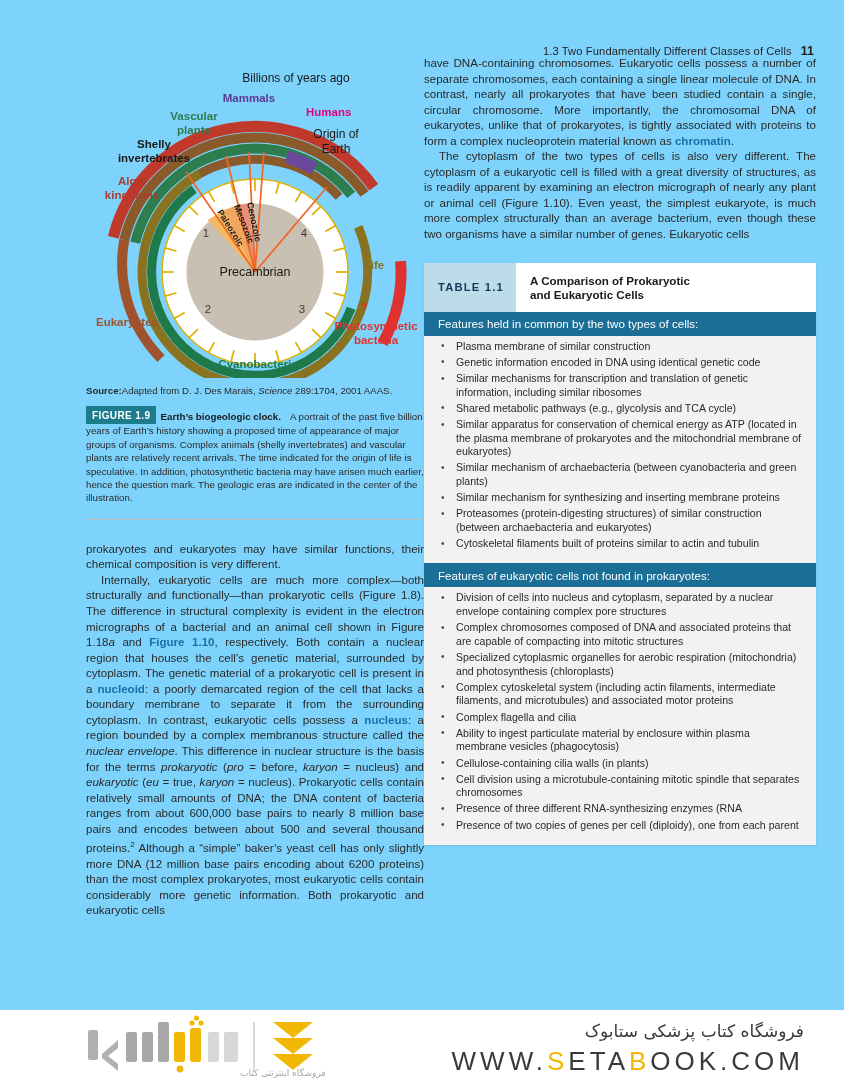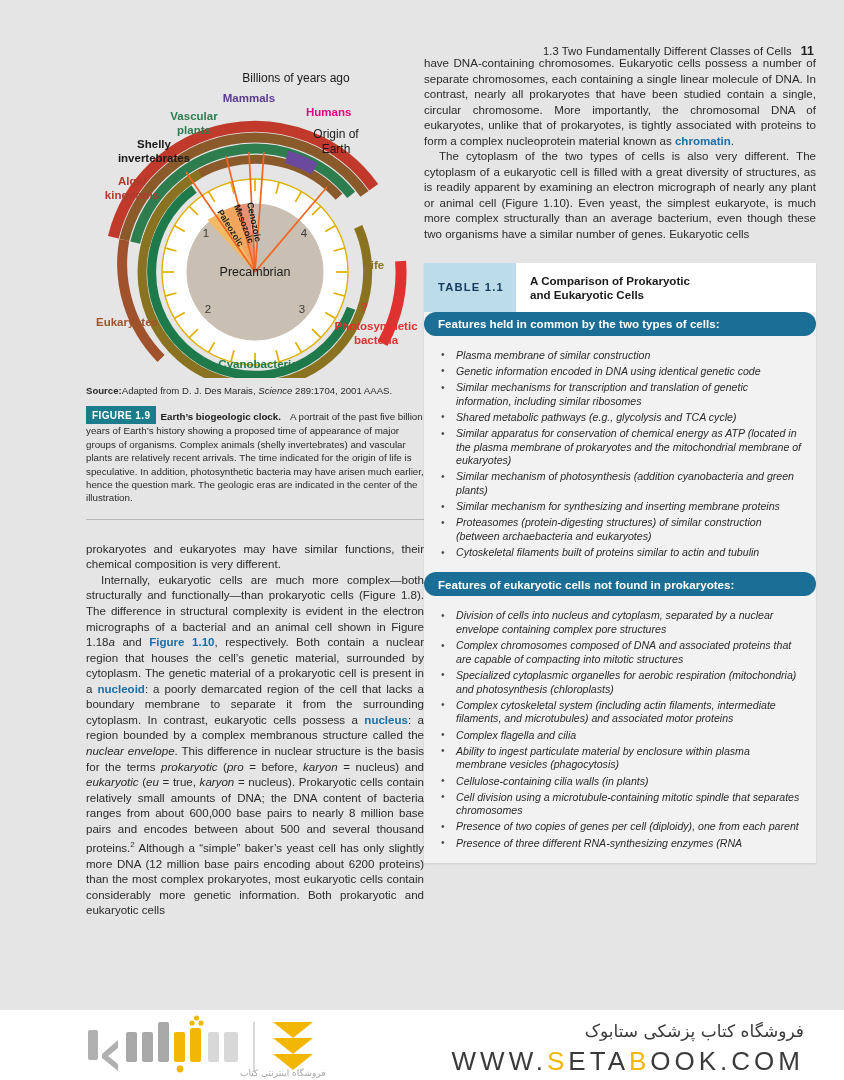--- a/index.html
+++ b/index.html
@@ -6,21 +6,21 @@
   body{
     width:844px;height:1080px;
     background:#ffffff;
     font-family:"Liberation Sans", sans-serif;
     color:#231f20;
     position:relative;
     overflow:hidden;
   }
   .page{
     position:absolute;left:0;top:0;width:844px;height:1010px;
-    background:#e5e5e5;
+    background:#7dd3fc;
   }
   
   .runhead{
     position:absolute;left:424px;top:44px;width:390px;
     text-align:right;
     font-size:11.2px;color:#231f20;letter-spacing:.1px;
     white-space:nowrap;
   }
   .runhead .sec{font-size:11.2px;}
   .runhead .pg{font-weight:bold;font-size:12.4px;margin-left:9px;}
@@ -102,30 +102,28 @@
   .tbl-title{
     flex:1;
     padding:11px 10px 9px 14px;
     font-weight:bold;
     font-size:11.6px;line-height:14.6px;
     color:#1a1a1a;
   }
   .tbl-section{
     background:#1b6e96;
     color:#ffffff;
-    font-weight:bold;
+    font-weight:normal;
     font-size:11.6px;
     padding:5.5px 0 5.5px 14px;
-    border-radius:12px;
   }
   ul.tbl-list{
-    margin:0;padding:13px 14px 10px 30px;
+    margin:0;padding:4px 14px 10px 30px;
     list-style:none;
     background:#f2f2f2;
-    font-style:italic;
   }
   ul.tbl-list li{
     position:relative;
     font-size:10.6px;line-height:13.6px;
     color:#2a2a2a;
     margin-bottom:2.6px;
     padding-left:2px;
   }
   ul.tbl-list li:before{
     content:"•";
@@ -312,37 +310,37 @@
         </div>
       </div>
       <div id="table-sections">
           <div class="tbl-section">Features held in common by the two types of cells:</div>
           <ul class="tbl-list">
             <li>Plasma membrane of similar construction</li>
             <li>Genetic information encoded in DNA using identical genetic code</li>
             <li>Similar mechanisms for transcription and translation of genetic information, including similar ribosomes</li>
             <li>Shared metabolic pathways (e.g., glycolysis and TCA cycle)</li>
             <li>Similar apparatus for conservation of chemical energy as ATP (located in the plasma membrane of prokaryotes and the mitochondrial membrane of eukaryotes)</li>
-            <li>Similar mechanism of photosynthesis (addition cyanobacteria and green plants)</li>
+            <li>Similar mechanism of archaebacteria (between cyanobacteria and green plants)</li>
             <li>Similar mechanism for synthesizing and inserting membrane proteins</li>
             <li>Proteasomes (protein-digesting structures) of similar construction (between archaebacteria and eukaryotes)</li>
             <li>Cytoskeletal filaments built of proteins similar to actin and tubulin</li>
           </ul>
           <div class="tbl-section">Features of eukaryotic cells not found in prokaryotes:</div>
           <ul class="tbl-list">
             <li>Division of cells into nucleus and cytoplasm, separated by a nuclear envelope containing complex pore structures</li>
             <li>Complex chromosomes composed of DNA and associated proteins that are capable of compacting into mitotic structures</li>
             <li>Specialized cytoplasmic organelles for aerobic respiration (mitochondria) and photosynthesis (chloroplasts)</li>
             <li>Complex cytoskeletal system (including actin filaments, intermediate filaments, and microtubules) and associated motor proteins</li>
             <li>Complex flagella and cilia</li>
             <li>Ability to ingest particulate material by enclosure within plasma membrane vesicles (phagocytosis)</li>
             <li>Cellulose-containing cilia walls (in plants)</li>
             <li>Cell division using a microtubule-containing mitotic spindle that separates chromosomes</li>
+            <li>Presence of three different RNA-synthesizing enzymes (RNA</li>
             <li>Presence of two copies of genes per cell (diploidy), one from each parent</li>
-            <li>Presence of three different RNA-synthesizing enzymes (RNA</li>
           </ul>
         </div>
     </div>
   </div>
 
 </div>
 
 <div class="footer">
   <div class="wm-left">
     <svg width="330" height="66" viewBox="0 0 330 66">

